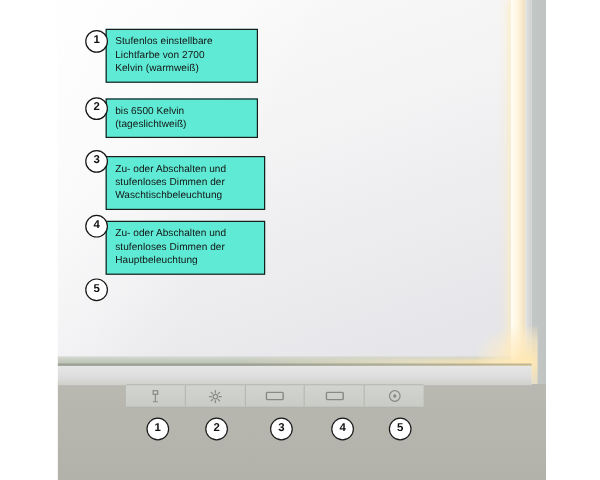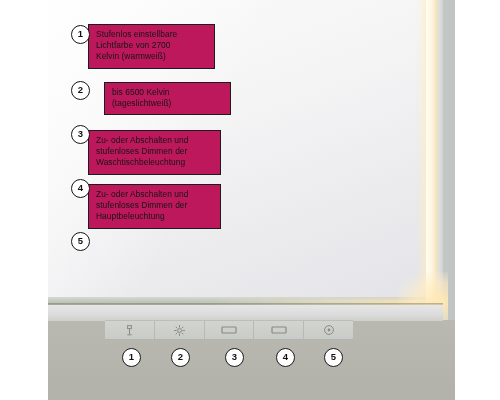--- a/index.html
+++ b/index.html
@@ -56,29 +56,29 @@
   .ctrl-btn:last-child{border-right:none;}
   .ctrl-btn .gl{opacity:.62;}
 
   
   .num-row{position:absolute;left:0;top:348px;width:407px;height:24px;}
   .num-badge{position:absolute;width:17px;height:17px;border-radius:50%;
       background:#fff;border:1.4px solid #1a1a1a;color:#111;
       font-size:9.5px;line-height:15px;text-align:center;font-weight:700;}
 
   
-  .callout{position:absolute;background:#be185d;border:1.3px solid #1c1c1c;
+  .callout{position:absolute;background:#5eead4;border:1.3px solid #1c1c1c;
       padding:4px 6px 5px 7px;color:#141414;font-size:8.4px;line-height:11.2px;
       letter-spacing:.05px;white-space:pre-line;z-index:8;}
   .callout-badge{position:absolute;width:17px;height:17px;border-radius:50%;
       background:#fff;border:1.4px solid #141414;color:#111;z-index:10;
       font-size:9.5px;line-height:15px;text-align:center;font-weight:700;}
 
   .c1{left:88px;top:24px;width:112px;}
-  .c2{left:88px;top:82px;width:112px;margin-left:16px;}
+  .c2{left:88px;top:82px;width:112px;}
   .c3{left:88px;top:130px;width:118px;}
   .c4{left:88px;top:184px;width:118px;}
   .c5{left:88px;top:236px;width:114px;}
 
   .b1{left:71px;top:25px;}
   .b2{left:71px;top:81px;}
   .b3{left:71px;top:125px;}
   .b4{left:71px;top:179px;}
   .b5{left:71px;top:232px;}
 </style>

